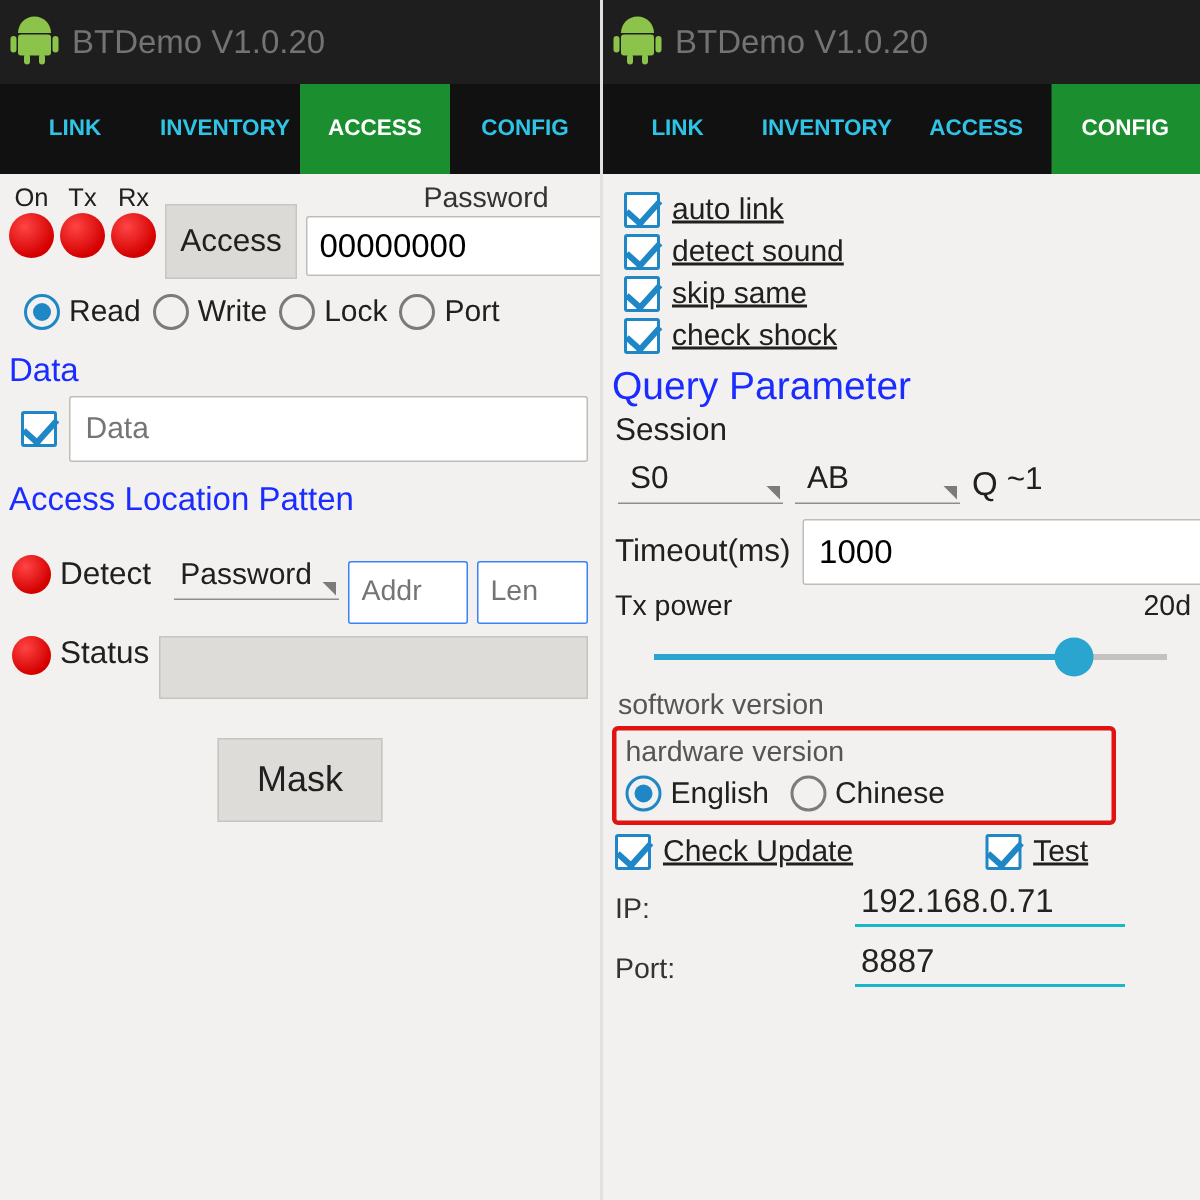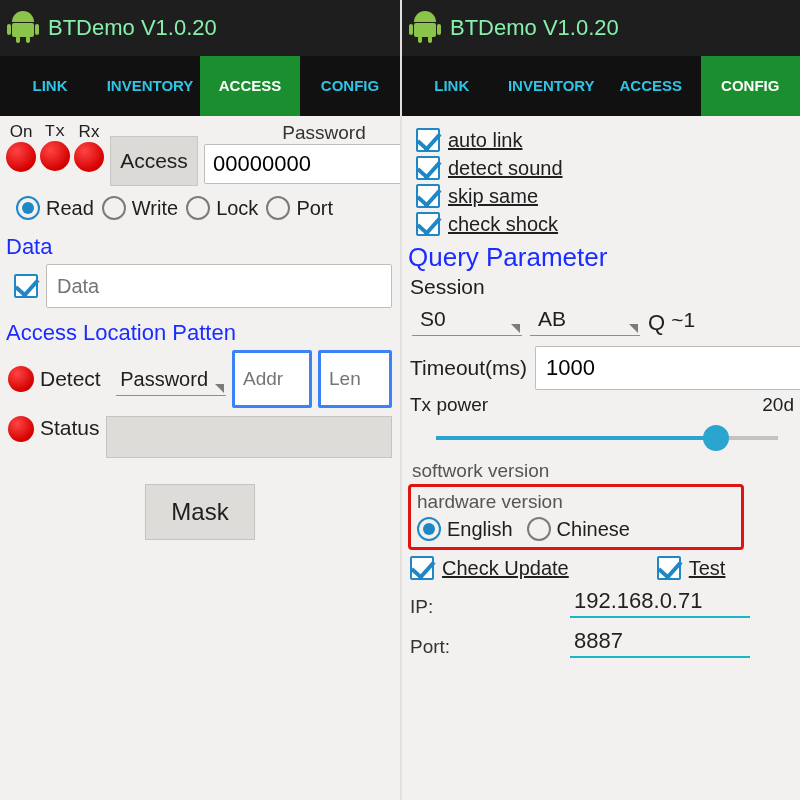--- a/index.html
+++ b/index.html
@@ -15,21 +15,21 @@
   
   .panel { width: 400px; height: 800px; background: #f2f1ef; position: relative; }
   .panel + .panel { border-left: 2px solid #e2e0de; }
 
   
   .titlebar {
     height: 56px;
     background: #1e1e1e;
     display: flex; align-items: center;
     padding: 0 8px;
-    color: #86efac;
+    color: #737373;
     font-size: 22px;
   }
   .titlebar .aicon { width: 30px; height: 34px; margin-right: 10px; position: relative; }
   .aicon .ahead { position: absolute; top: 0; left: 4px; width: 22px; height: 11px; background:#8cc34a; border-radius: 11px 11px 0 0; }
   .aicon .abody { position: absolute; top: 12px; left: 4px; width: 22px; height: 14px; background:#8cc34a; border-radius: 2px; }
   .aicon .aarmL { position:absolute; top:13px; left:-1px; width:4px; height:11px; background:#8cc34a; border-radius:2px;}
   .aicon .aarmR { position:absolute; top:13px; right:-1px; width:4px; height:11px; background:#8cc34a; border-radius:2px;}
   .aicon .alegL { position:absolute; top:25px; left:8px; width:4px; height:7px; background:#8cc34a; border-radius:2px;}
   .aicon .alegR { position:absolute; top:25px; right:8px; width:4px; height:7px; background:#8cc34a; border-radius:2px;}
 
@@ -125,23 +125,23 @@
     border-bottom: 1px solid #8e8e8e;
     padding: 6px 18px 4px 4px;
     position: relative;
     font-size: 20px;
   }
   .spin-lbl::after {
     content:''; position:absolute; right:2px; bottom:2px;
     width:0;height:0;border-left:9px solid transparent;border-top:9px solid #7b7b7b;
   }
   .sm-input {
-    width: 80px; height:58px;
-    border:3px solid #3b82f6; background:#fff; border-radius:2px;
-    padding:0 8px; font-size:19px; color:#9e9e9e;
+    width: 80px; height:42px;
+    border:1px solid #3b82f6; background:#fff; border-radius:2px;
+    padding:0 8px; font-size:19px; color:#9e9e9e;margin-top:24px;
   }
 
   .status-row { display:flex; align-items:flex-start; gap:6px; padding:6px 4px;}
   .status-box {
     flex:1; height:42px;
     background:#dedcd8;
     border:1px solid #c6c4c0;
   }
 
   .mask-btn {
@@ -236,21 +236,21 @@
     <div class="tab">CONFIG</div>
   </div>
 
   <div class="content">
     <div class="row" style="align-items:flex-start;">
       <div style="display:flex;">
         <div style="display:flex;flex-direction:column;align-items:center;">
           <span class="ind-col">On</span>
           <span class="red-dot"></span>
         </div>
-        <div style="display:flex;flex-direction:column;align-items:center;font-family:Liberation Mono, monospace;">
+        <div style="display:flex;flex-direction:column;align-items:center;">
           <span class="ind-col">Tx</span>
           <span class="red-dot"></span>
         </div>
         <div style="display:flex;flex-direction:column;align-items:center;">
           <span class="ind-col">Rx</span>
           <span class="red-dot"></span>
         </div>
       </div>
       <div style="padding:14px 0 0 4px;">
         <div class="access-btn">Access</div>

